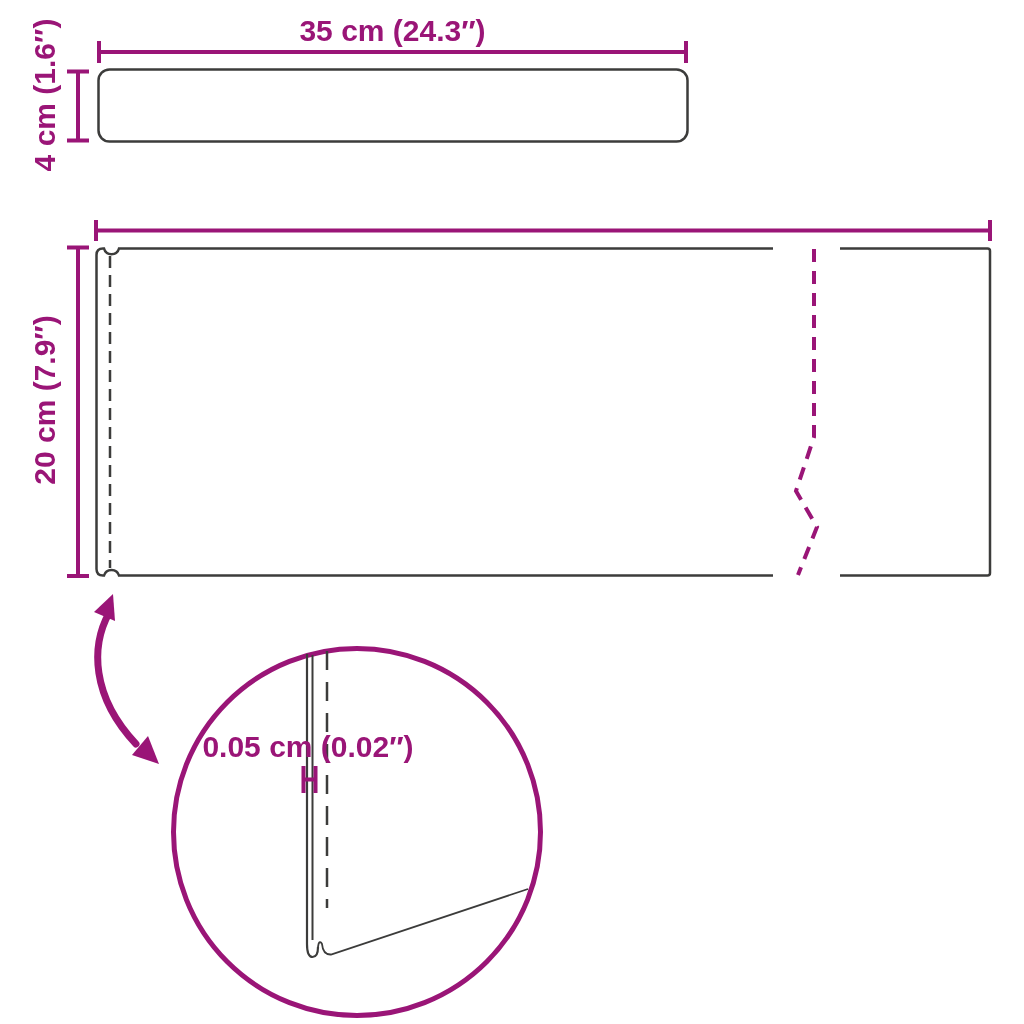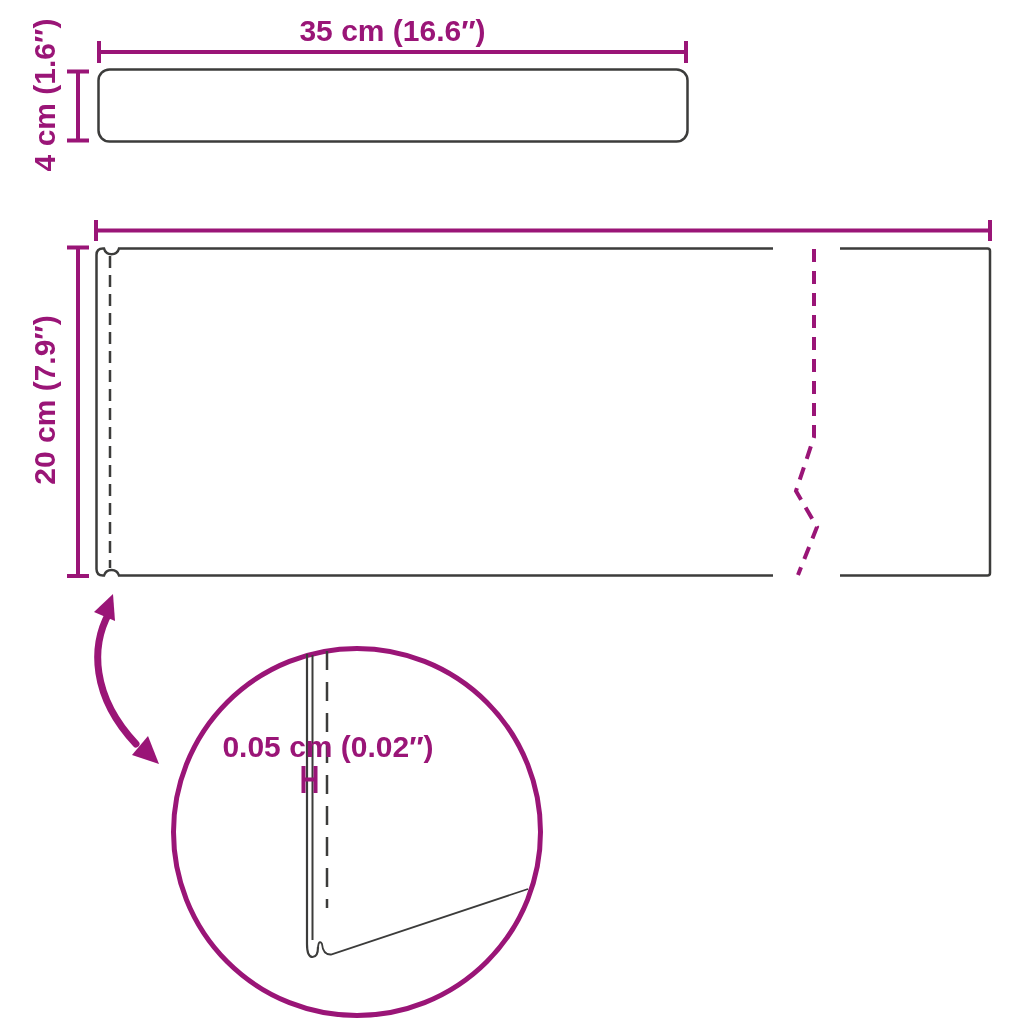--- a/index.html
+++ b/index.html
@@ -34,21 +34,20 @@
   }
   .dim-label.centered-h{
     text-align:center;
   }
   .dim-label.rotated{
     transform:translate(-50%,-50%) rotate(-90deg);
     transform-origin:center center;
   }
   .dim-label.point-centered{
     transform:translate(-50%,-50%);
-    margin-left:20px;
   }
   #label-bar-width{left:99px;top:15px;width:587px;}
   #label-bar-height{left:45px;top:95px;}
   #label-mat-width{left:96px;top:187px;width:894px;}
   #label-mat-height{left:45px;top:400px;}
   #label-thickness{left:308px;top:747px;}
 </style>
 </head>
 <body>
 
@@ -92,21 +91,21 @@
     <g stroke="var(--outline)" fill="none">
       <path d="M307,654 V944 Q307,957 312.5,957 Q318,957 318,947" stroke-width="2.2"></path>
       <path d="M312.5,655 V940" stroke-width="2"></path>
       <path d="M318,947 Q319,939 322,944 Q323,955 331,954.5 L528,889" stroke-width="1.8"></path>
     </g>
     <path d="M327,651 V908" stroke="var(--outline)" stroke-width="2.5" stroke-dasharray="19 12" fill="none"></path>
 
     <path d="M303.5,766 V793 M315.5,766 V793 M303.5,779.5 H315.5" stroke="var(--accent)" stroke-width="4" fill="none"></path>
   </svg>
 
-  <div class="dim-label centered-h" id="label-bar-width">35 cm (16.6″)</div>
+  <div class="dim-label centered-h" id="label-bar-width">35 cm (24.3″)</div>
 
   <div class="dim-label rotated" id="label-bar-height">4 cm (1.6″)</div>
 
 
   <div class="dim-label rotated" id="label-mat-height">20 cm (7.9″)</div>
 
   <div class="dim-label point-centered" id="label-thickness">0.05 cm (0.02″)</div>
 </div>
 
 </body></html>

